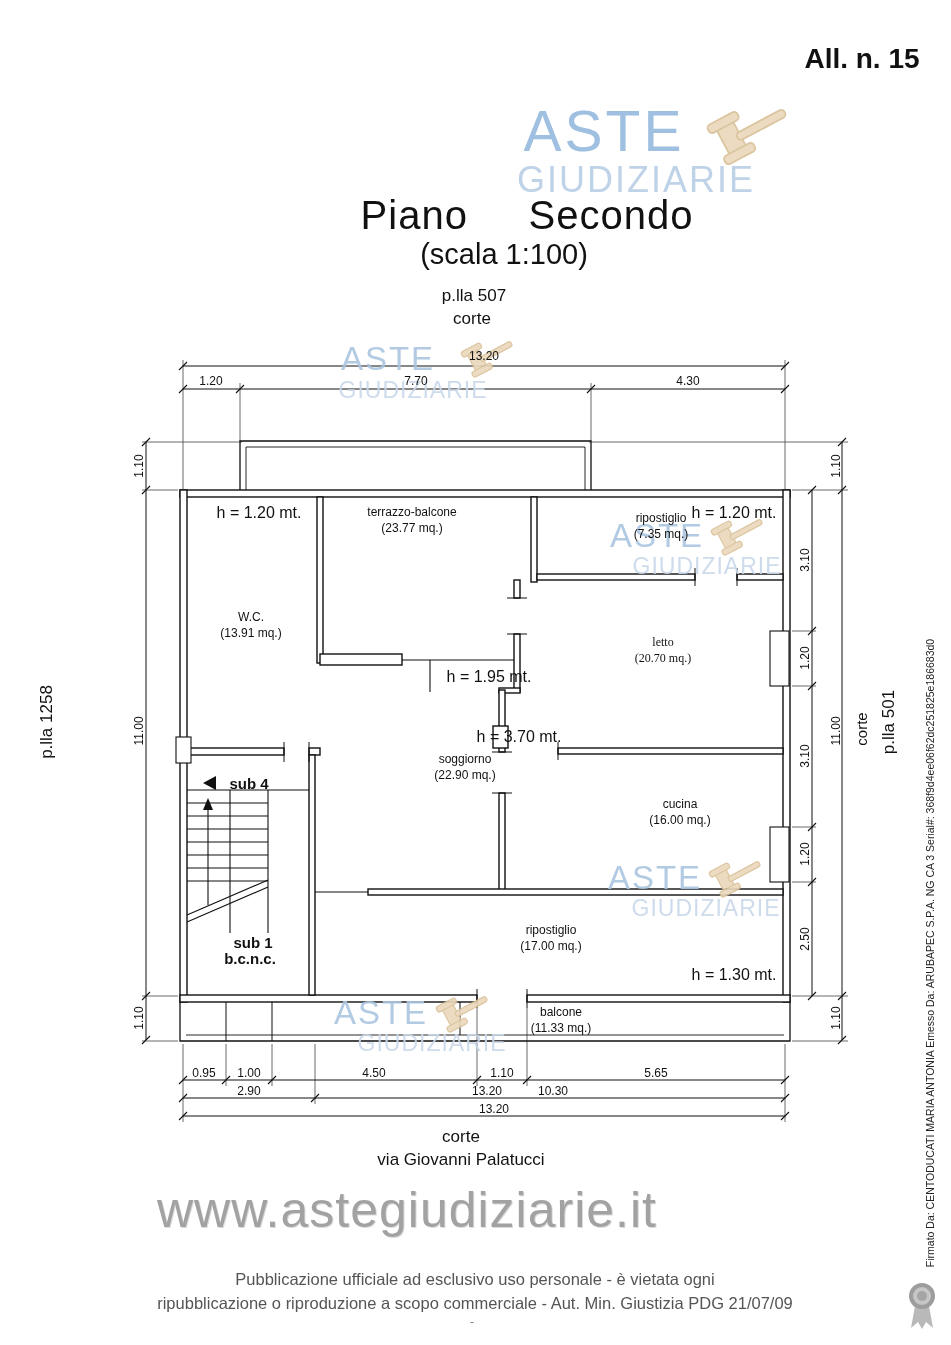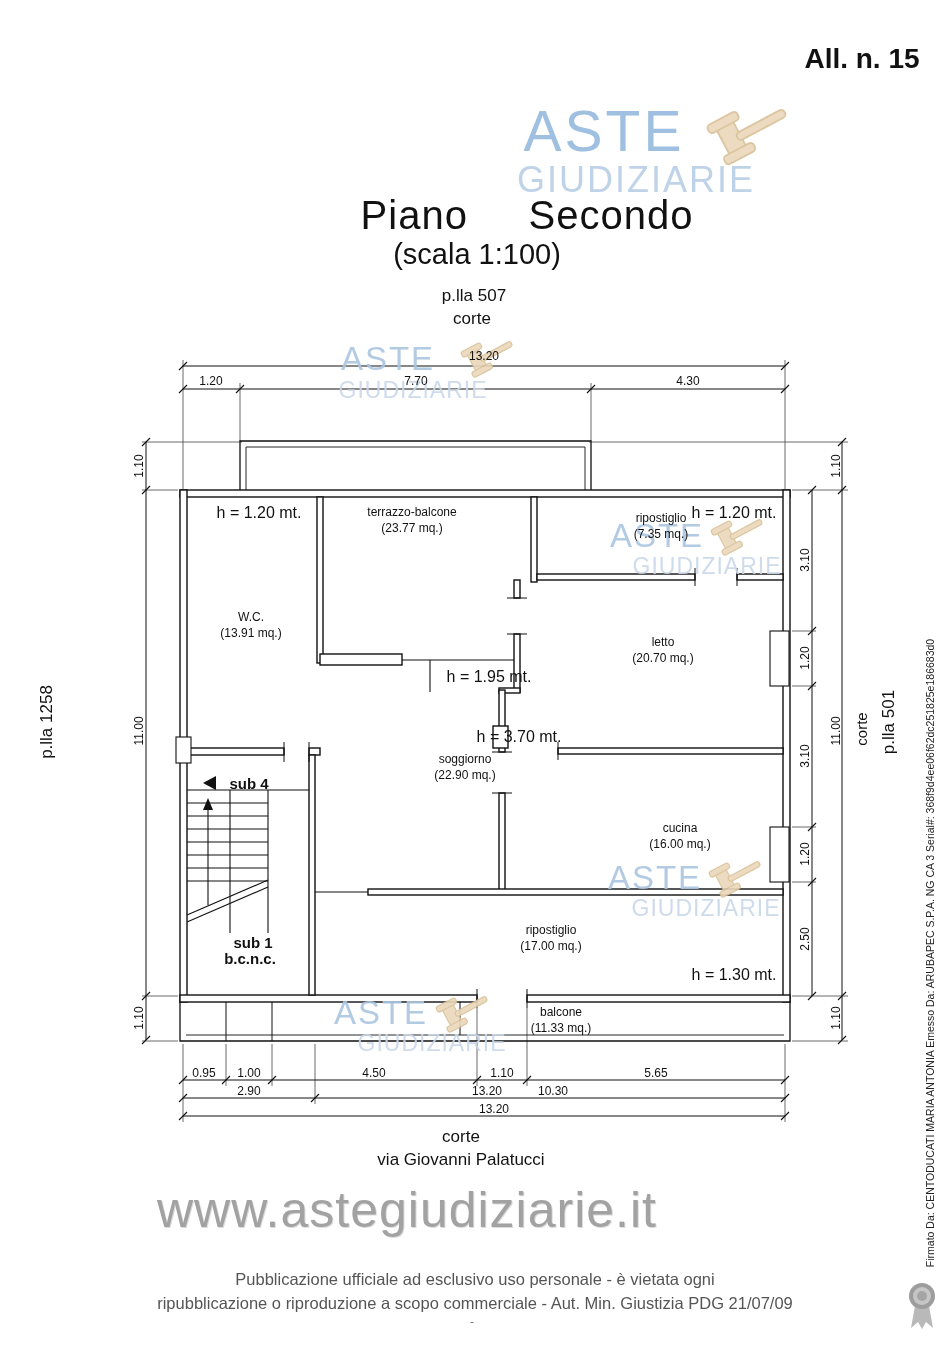--- a/index.html
+++ b/index.html
@@ -237,50 +237,50 @@
   <svg class="gv" style="left:688px;top:104px;" width="115" height="74" viewBox="0 0 120 80">
     <g transform="rotate(-28 60 40)" fill="#ead8ba" stroke="#d9c098" stroke-width="2">
       <rect x="38" y="12" width="20" height="36" rx="5"></rect>
         <rect x="30" y="6" width="36" height="10" rx="4"></rect>
       <rect x="30" y="44" width="36" height="10" rx="4"></rect>
         <rect x="54" y="28" width="58" height="9" rx="4"></rect>
     </g>
   </svg>
 
   <div class="lbl title-main" style="left:527px;top:215px;">Piano     Secondo</div>
-  <div class="lbl title-scale" style="left:477px;top:254px;">(scala 1:100)</div>
+  <div class="lbl title-scale" style="left:504px;top:254px;">(scala 1:100)</div>
   <div class="lbl title-small" style="left:474px;top:296px;">p.lla 507</div>
   <div class="lbl title-small" style="left:472px;top:319px;">corte</div>
 
   <div class="lbl dimtxt" style="left:484px;top:356px;">13.20</div>
   <div class="lbl dimtxt" style="left:211px;top:381px;">1.20</div>
   <div class="lbl dimtxt" style="left:416px;top:381px;">7.70</div>
   <div class="lbl dimtxt" style="left:688px;top:381px;">4.30</div>
 
   <div class="room" style="left:412px;top:521px;">
     <div>terrazzo-balcone</div>
     <div>(23.77 mq.)</div>
   </div>
   <div class="room" style="left:661px;top:527px;">
     <div>ripostiglio</div>
     <div>(7.35 mq.)</div>
   </div>
   <div class="room" style="left:251px;top:626px;">
     <div>W.C.</div>
     <div>(13.91 mq.)</div>
   </div>
-  <div class="room" style="left:663px;top:651px;">
+  <div class="room" style="left:663px;top:651px;font-family:Liberation Serif, serif;">
     <div>letto</div>
     <div>(20.70 mq.)</div>
   </div>
   <div class="room" style="left:465px;top:768px;">
     <div>soggiorno</div>
     <div>(22.90 mq.)</div>
   </div>
-  <div class="room" style="left:680px;top:837px;">
+  <div class="room" style="left:680px;top:813px;">
     <div>cucina</div>
     <div>(16.00 mq.)</div>
   </div>
   <div class="room" style="left:551px;top:939px;">
     <div>ripostiglio</div>
     <div>(17.00 mq.)</div>
   </div>
   <div class="room" style="left:561px;top:1021px;">
     <div>balcone</div>
     <div>(11.33 mq.)</div>

